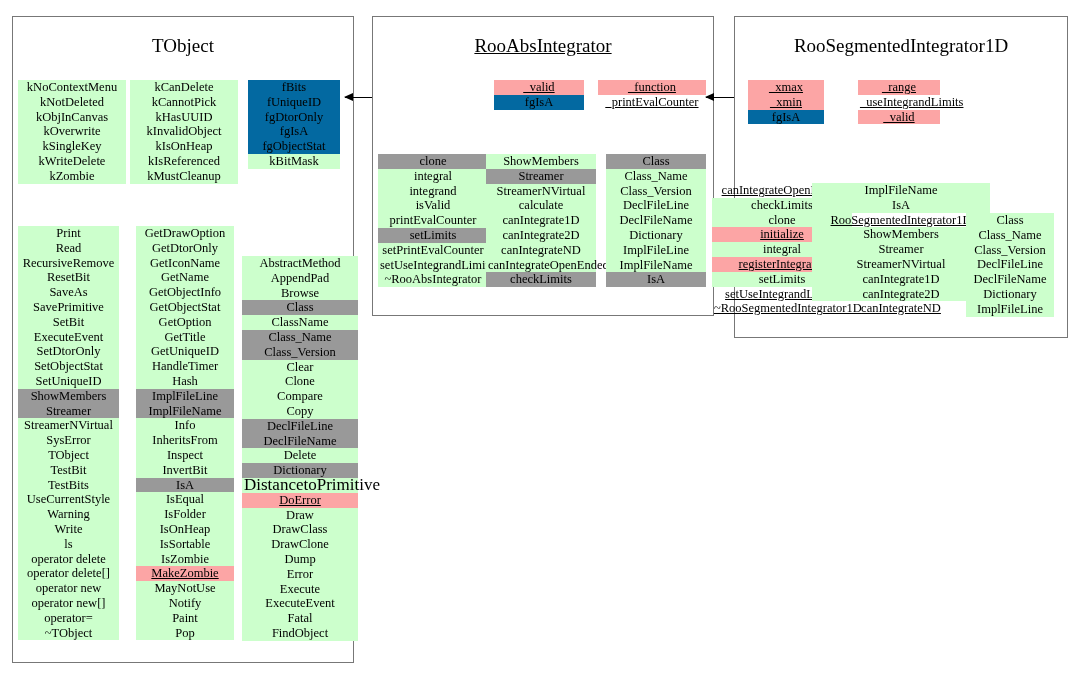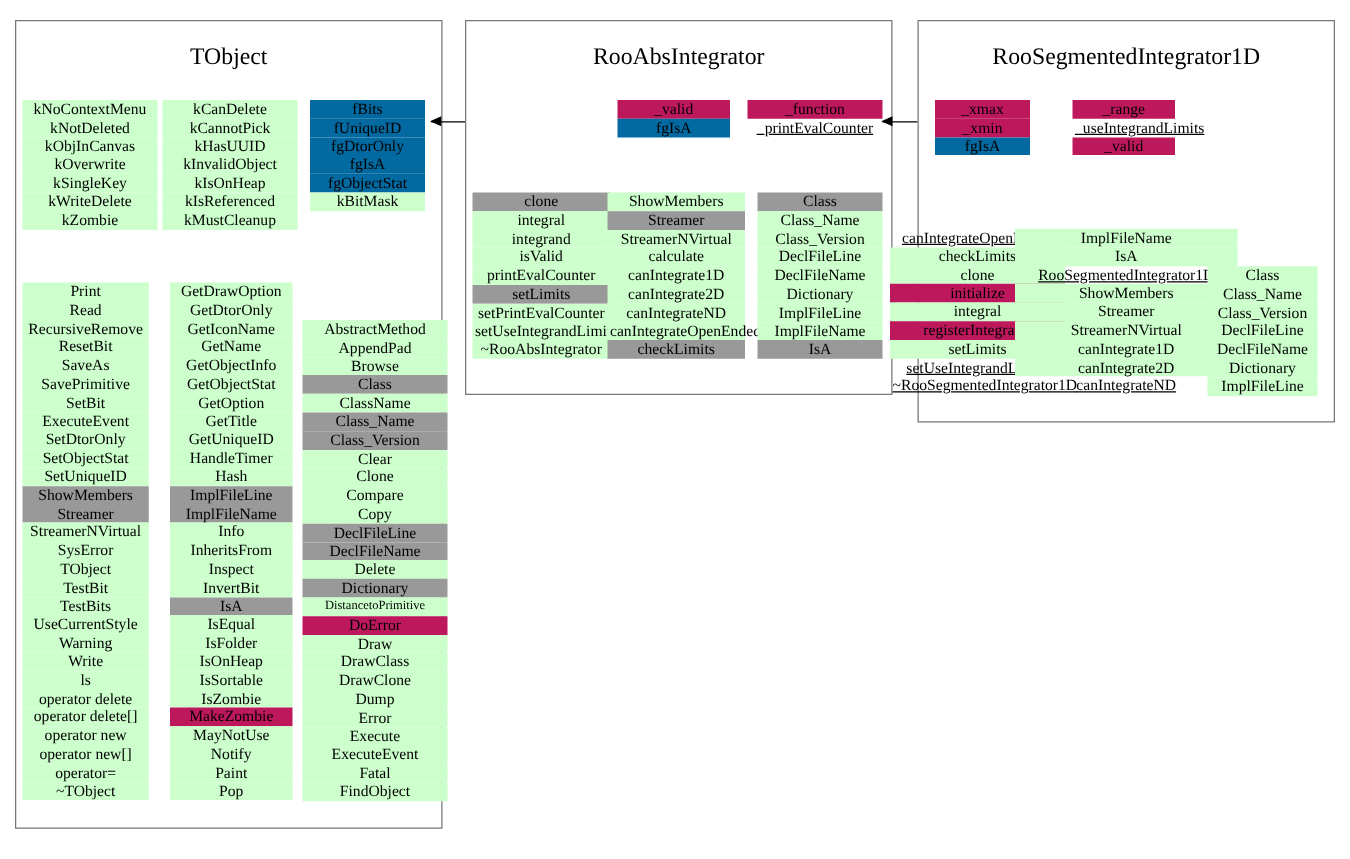--- a/index.html
+++ b/index.html
@@ -3,21 +3,21 @@
 <meta charset="utf-8">
 <style>
   html,body{margin:0;padding:0;background:#ffffff;}
   body{width:1080px;height:687px;position:relative;font-family:"Liberation Serif",serif;color:#000;}
   .canvas{position:relative;width:1080px;height:687px;}
   .box{position:absolute;border:1px solid #777;background:#ffffff;}
   .title{position:absolute;width:100%;text-align:center;font-size:19px;font-family:"Liberation Serif",serif;}
   .col{position:absolute;}
   .item{font-size:12.5px;text-align:center;line-height:14.8px;white-space:nowrap;padding:0 2px;}
   .green{background:#ccffcc;}
-  .yellow{background:#be185d;}
+  .yellow{background:#fca5a5;text-decoration:underline;}
   .pink{background:#0369a1;}
   .gray{background:#999999;}
   .none{background:transparent;text-decoration:underline;}
   .arrow{position:absolute;height:1px;background:#000;}
   .arrow:after{content:"";position:absolute;left:-1px;top:-4px;width:0;height:0;border-top:4.5px solid transparent;border-bottom:4.5px solid transparent;border-right:9px solid #000;}
 </style>
 </head>
 <body>
 
 <div class="canvas">
@@ -126,37 +126,37 @@
     <div class="item gray">Class_Name</div>
     <div class="item gray">Class_Version</div>
     <div class="item green">Clear</div>
     <div class="item green">Clone</div>
     <div class="item green">Compare</div>
     <div class="item green">Copy</div>
     <div class="item gray">DeclFileLine</div>
     <div class="item gray">DeclFileName</div>
     <div class="item green">Delete</div>
     <div class="item gray">Dictionary</div>
-    <div class="item green" style="font-size:10px;">DistancetoPrimitive</div>
+    <div class="item green" style="font-size:17px;">DistancetoPrimitive</div>
     <div class="item yellow">DoError</div>
     <div class="item green">Draw</div>
     <div class="item green">DrawClass</div>
     <div class="item green">DrawClone</div>
     <div class="item green">Dump</div>
     <div class="item green">Error</div>
     <div class="item green">Execute</div>
     <div class="item green">ExecuteEvent</div>
     <div class="item green">Fatal</div>
     <div class="item green">FindObject</div>
   </div>
 
   <div class="arrow" style="left:345px;top:97px;width:30px;"></div>
 
   <div class="box" style="left:372px;top:16px;width:340px;height:298px;">
-    <div class="title" style="top:18px;">RooAbsIntegrator</div>
+    <div class="title" style="top:18px;text-decoration:underline;">RooAbsIntegrator</div>
   </div>
 
   <div class="col" style="left:494px;top:80px;width:90px;">
     <div class="item yellow">_valid</div>
     <div class="item pink">fgIsA</div>
   </div>
 
   <div class="col" style="left:598px;top:80px;width:108px;">
     <div class="item yellow">_function</div>
     <div class="item none">_printEvalCounter</div>

